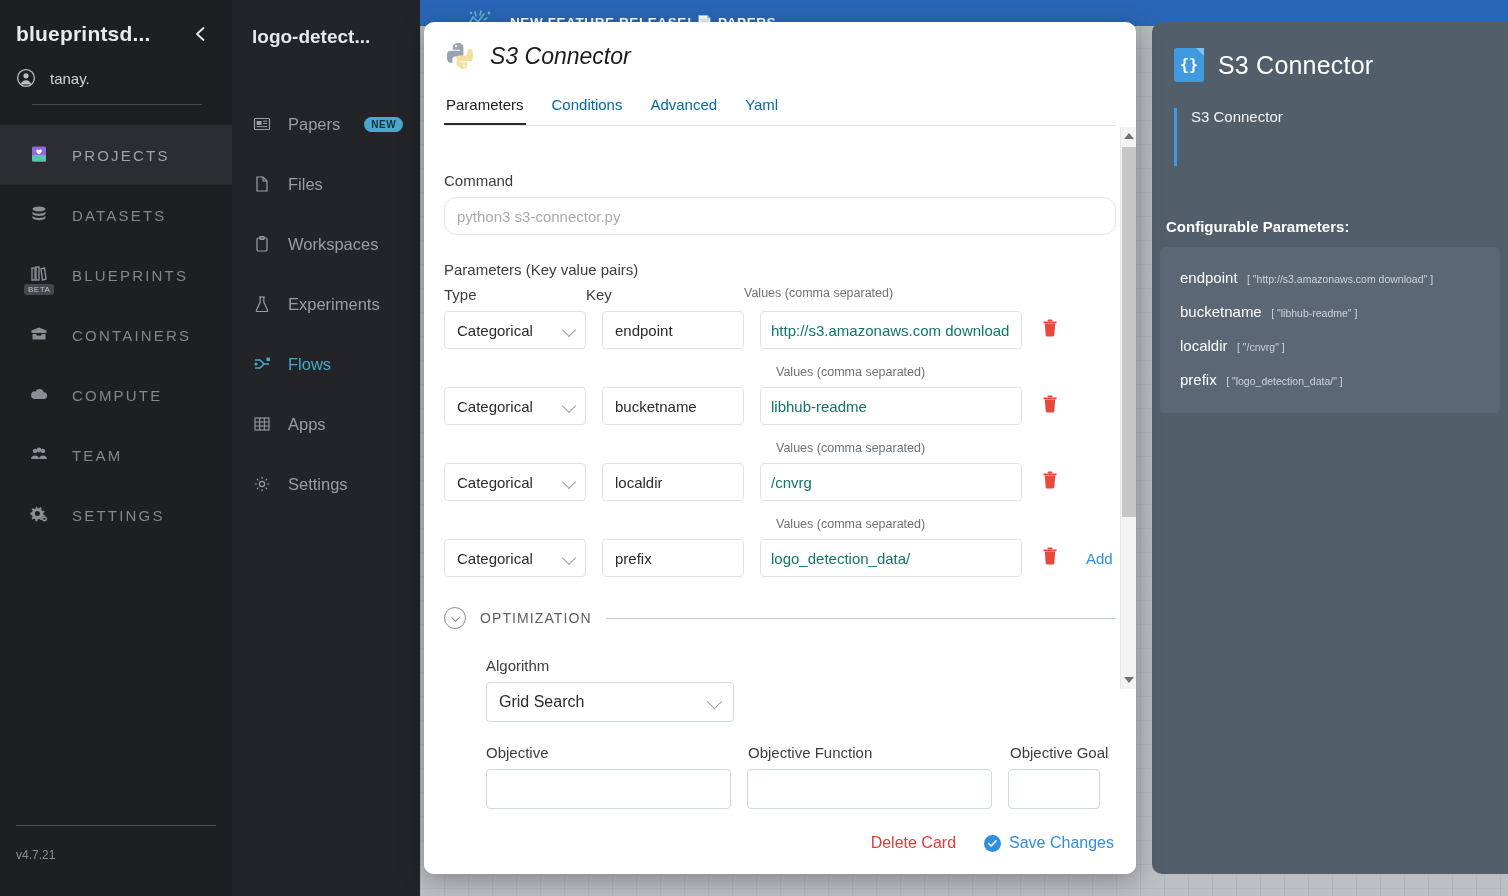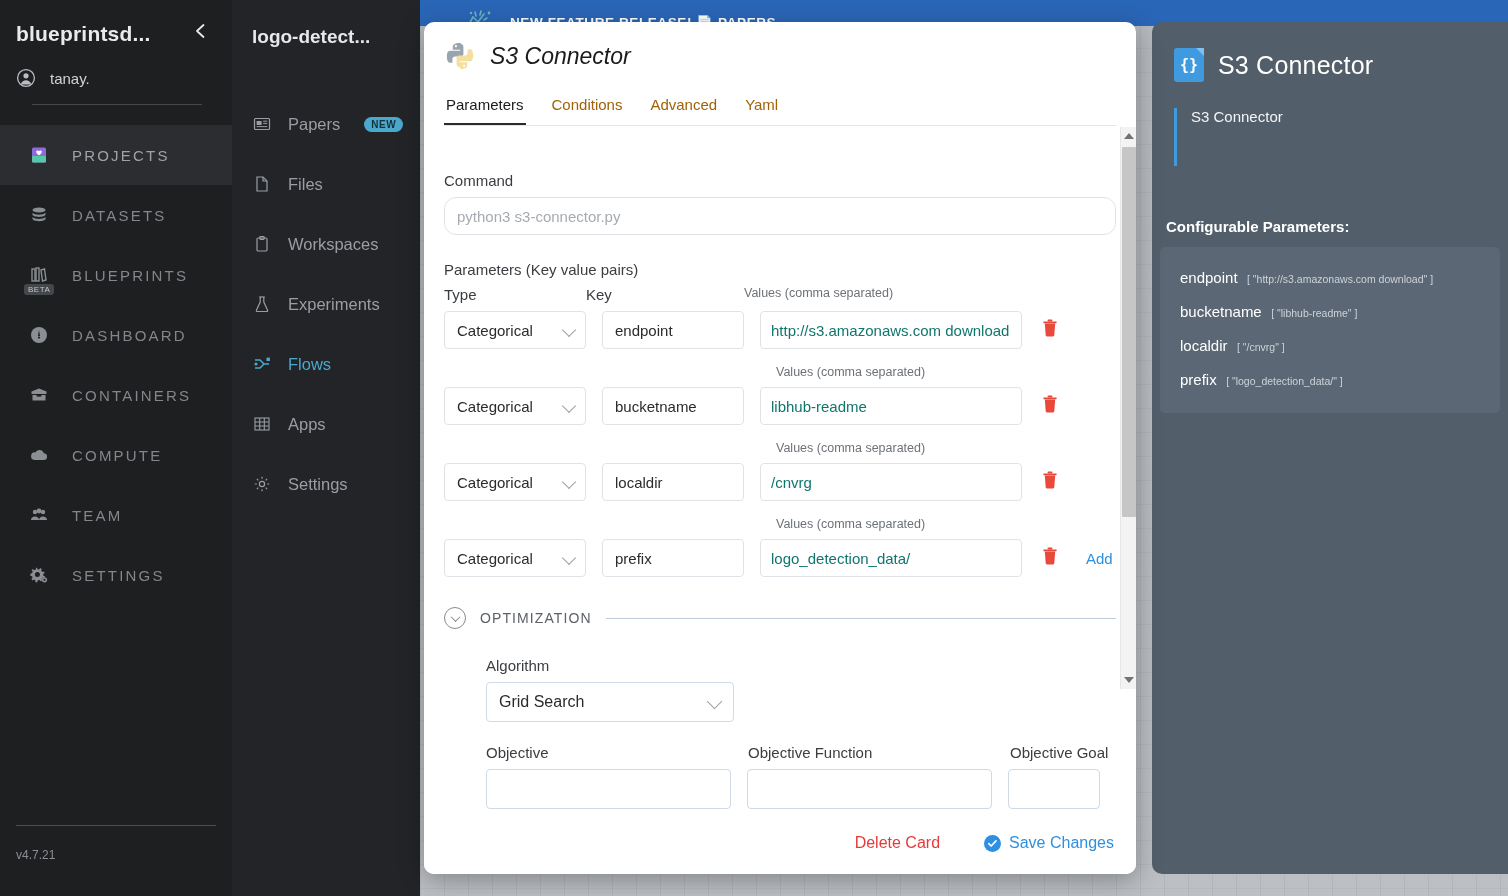--- a/index.html
+++ b/index.html
@@ -37,39 +37,39 @@
     position: absolute; left: 44px; top: 8px;
     width: 30px; height: 24px; opacity: .75;
   }
 
   
   .sidebar {
     position: absolute; left: 0; top: 0; width: 232px; height: 896px;
     background: #1e1f21; color: #8b8e92;
   }
   .sb-head { padding: 22px 16px 0 16px; }
-  .sb-org-row { display: flex; align-items: flex-start; justify-content: space-between; gap: 17px; }
+  .sb-org-row { display: flex; align-items: flex-end; justify-content: space-between; gap: 17px; }
   .sb-org {
     font-size: 21px; font-weight: 700; color: #e9eaec;
     letter-spacing: .2px; max-width: 160px; overflow: hidden; white-space: nowrap;
   }
   .sb-collapse { color: #e9eaec; font-size: 20px; line-height: 1; padding: 0 6px; cursor: pointer; }
   .sb-user { display: flex; align-items: center; gap: 14px; margin-top: 22px; }
   .sb-user .uname { font-size: 15px; color: #cfd2d6; }
   .sb-divider { margin: 16px 14px 0 16px; height: 1px; background: #45474a; }
 
   .sb-nav { margin-top: 20px; }
   .sb-item {
     display: flex; align-items: center; gap: 22px;
     height: 60px; padding-left: 28px; cursor: pointer;
     font-size: 15px; letter-spacing: 2.2px; color: #83868b;
     text-transform: uppercase;
   }
   .sb-item.active { background: #2b2d30; color: #9fa3a8; }
-  .sb-icon { width: 22px; height: 22px; display: flex; align-items: center; justify-content: center; position: relative; }
+  .sb-icon { width: 22px; height: 22px; display: flex; align-items: flex-start; justify-content: center; position: relative; }
   .beta-badge {
     position: absolute; left: -4px; bottom: -9px;
     background: #44474b; color: #c3c6ca; font-size: 8px;
     padding: 1px 4px; border-radius: 3px; letter-spacing: .5px;
   }
   .sb-foot { position: absolute; left: 0; bottom: 34px; width: 232px; padding: 0 16px; }
   .sb-foot-div { height: 1px; background: #4a4c4f; margin-bottom: 22px; }
   .sb-brand { font-family: "DejaVu Sans Mono", monospace; font-size: 25px; font-weight: 700; color: #e9eaec; letter-spacing: 1px; }
   .sb-ver { font-size: 12px; color: #8b8e92; margin-top: 6px; }
 
@@ -135,21 +135,21 @@
     background: #fff; border-radius: 10px;
     box-shadow: 0 6px 26px rgba(0,0,0,.30);
     overflow: hidden;
   }
   .modal-head { padding: 18px 20px 0 20px; }
   .mh-row { display: flex; align-items: center; gap: 14px; }
   .py-icon { width: 32px; height: 32px; }
   .mh-title { font-size: 23px; font-style: italic; color: #1b1b1b; font-weight: 400; }
   .tabs { display: flex; gap: 24px; margin-top: 18px; border-bottom: 1px solid #e3e6e9; }
   .tab {
-    font-size: 15px; color: #a16207; padding: 6px 2px 10px 2px; cursor: pointer;
+    font-size: 15px; color: #0369a1; padding: 6px 2px 10px 2px; cursor: pointer;
   }
   .tab.active { color: #1b1b1b; border-bottom: 2px solid #2b2b2b; }
 
   .modal-body {
     position: absolute; left: 0; top: 128px; width: 712px; height: 662px;
     padding: 0 20px; overflow: hidden;
   }
   .fld-label { font-size: 15px; color: #3a3d41; margin: 22px 0 8px 0; }
   .cmd-input {
     width: 100%; height: 38px; border: 1px solid #dfe3e8; border-radius: 12px;
@@ -237,21 +237,21 @@
   .vs-up .vs-arrow { border-bottom: 6px solid #6f7478; }
   .vs-down .vs-arrow { border-top: 6px solid #6f7478; }
   .vs-thumb {
     position: absolute; left: 1px; top: 20px; width: 14px; height: 370px;
     background: #c6c6c6; border-radius: 1px;
   }
 
   .modal-foot {
     position: absolute; left: 0; bottom: 0; width: 712px; height: 62px;
     display: flex; align-items: center; justify-content: flex-end;
-    gap: 44px; padding-right: 22px; background: #fff;
+    gap: 28px; padding-right: 22px; background: #fff;
   }
   .del-card { color: #e23b3b; font-size: 16px; cursor: pointer; }
   .save-changes { color: #2f8fe0; font-size: 16px; cursor: pointer; display: flex; align-items: center; gap: 8px; }
   .check-circle {
     width: 17px; height: 17px; border-radius: 50%; background: #2f8fe0;
     display: flex; align-items: center; justify-content: center;
   }
   .check-circle svg { display: block; }
 </style>
 </head>
@@ -328,30 +328,20 @@
           <svg width="20" height="20" viewBox="0 0 20 20" fill="none" stroke="#8b8e92" stroke-width="1.4">
             <rect x="3" y="4" width="3" height="12"></rect>
             <rect x="7" y="3" width="3" height="13"></rect>
             <path d="M12 5 L15.5 4 L17 15 L13.5 16 Z"></path>
           </svg>
           <span class="beta-badge">BETA</span>
         </span>
         <span>BLUEPRINTS</span>
       </div>
 
-      <div class="sb-item">
-        <span class="sb-icon">
-          <svg width="20" height="20" viewBox="0 0 20 20">
-            <circle cx="10" cy="10" r="8" fill="#8b8e92"></circle>
-            <path d="M10 5 L11 11 L9 11 Z" fill="#1e1f21"></path>
-            <circle cx="10" cy="12.6" r="1.1" fill="#1e1f21"></circle>
-          </svg>
-        </span>
-        <span>DASHBOARD</span>
-      </div>
 
       <div class="sb-item">
         <span class="sb-icon">
           <svg width="20" height="20" viewBox="0 0 20 20" fill="#8b8e92">
             <path d="M2.5 6.5 L10 3.5 L17.5 6.5 L17.5 9 L2.5 9 Z"></path>
             <path d="M3.5 10 L16.5 10 L16.5 15.5 L3.5 15.5 Z"></path>
             <rect x="7.6" y="9.6" width="4.8" height="2" fill="#1e1f21"></rect>
           </svg>
         </span>
         <span>CONTAINERS</span>

